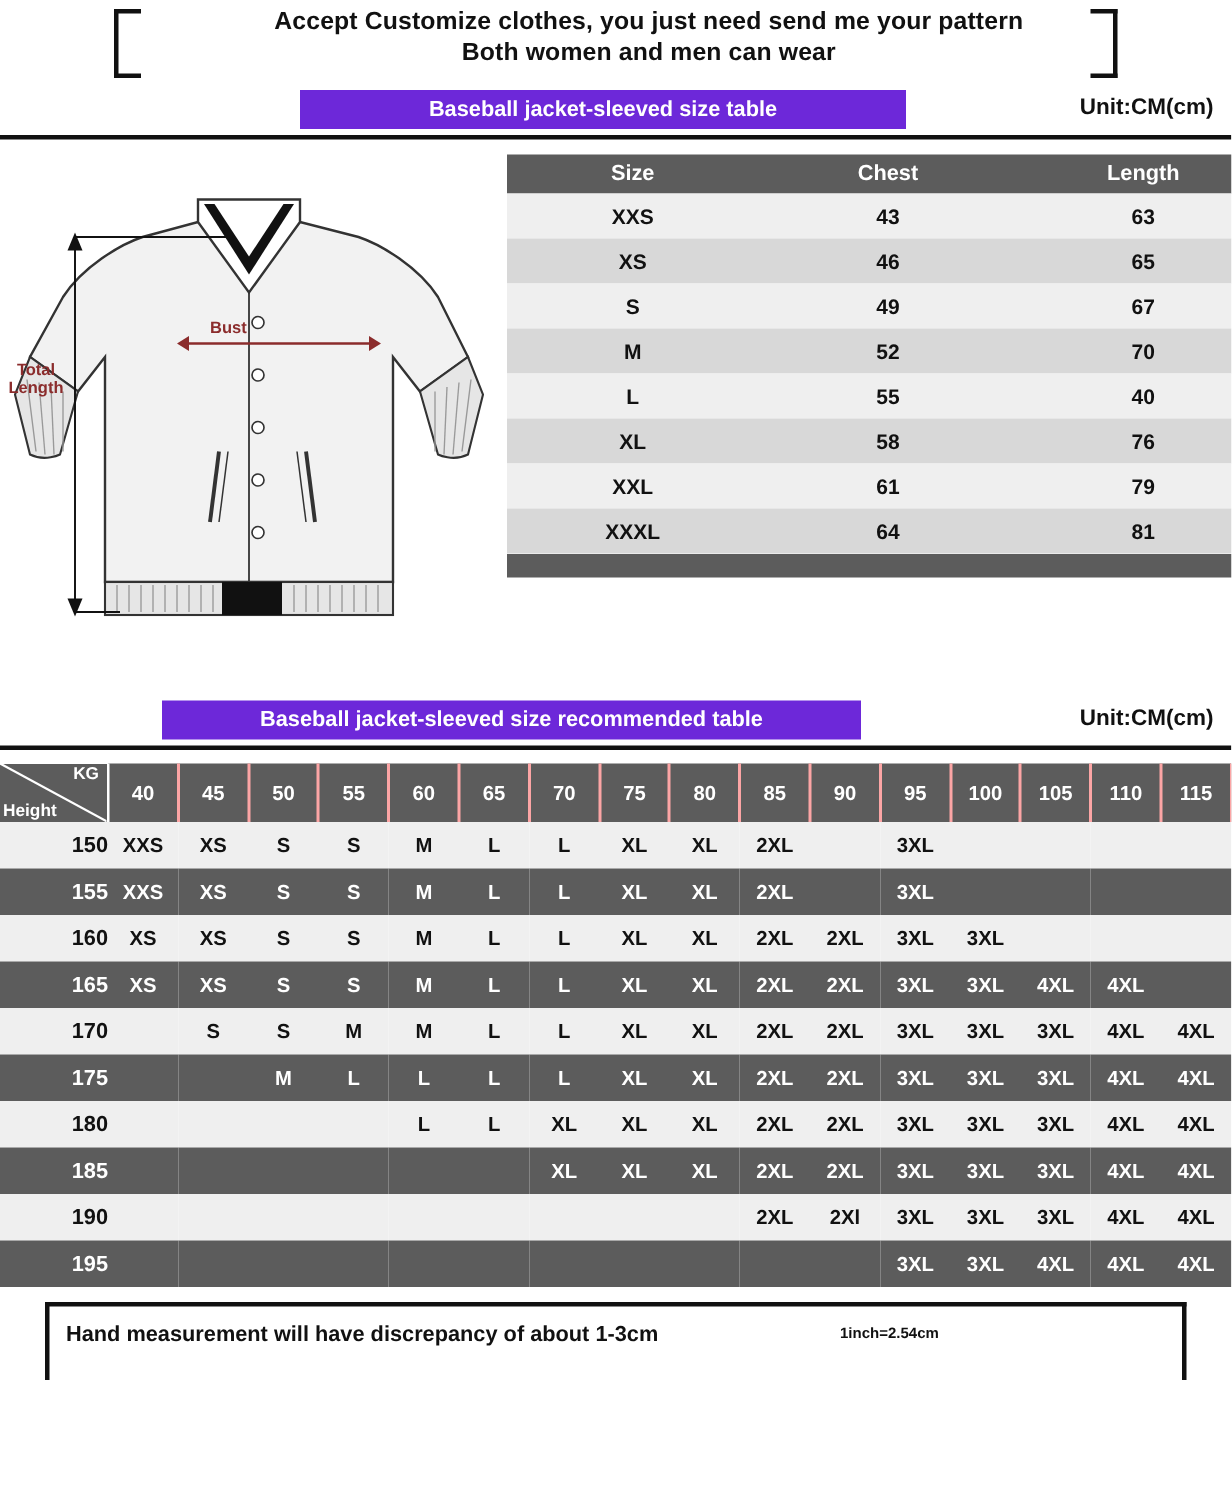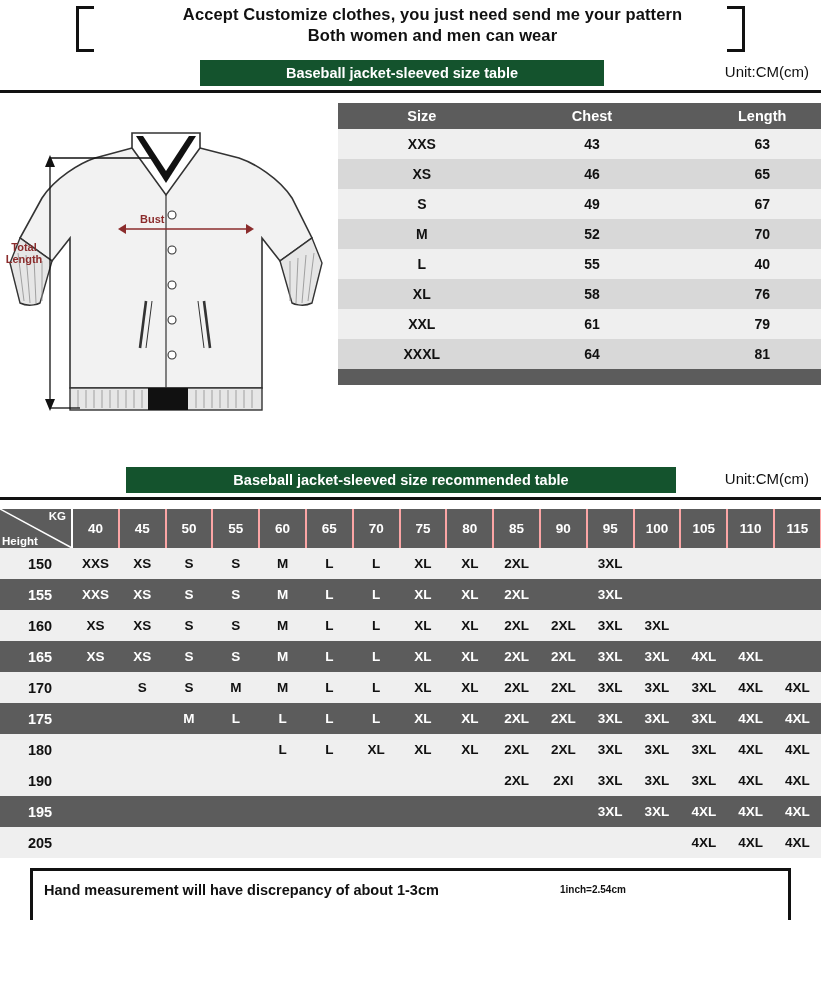--- a/index.html
+++ b/index.html
@@ -39,32 +39,32 @@
   .hdr-bracket-right { right: 76px; top: 6px; border-right: 3px solid #111; }
 
   
   .titlebar-row {
     position: relative;
     height: 30px;
     margin-top: 14px;
   }
   .titlebar {
     position: absolute;
-    background: #14532d;
+    background: #6d28d9;
     color: #ffffff;
     font-weight: bold;
     font-size: 14.5px;
     text-align: center;
     line-height: 26px;
     height: 26px;
   }
   .titlebar.t1 { left: 200px; width: 404px; }
   .unit {
     position: absolute;
-    font-weight: normal;
+    font-weight: bold;
     font-size: 15px;
     color: #111;
     top: 3px;
   }
   .unit.u1 { right: 12px; }
 
   .rule {
     position: absolute;
     left: 0; right: 0;
     height: 3px;
@@ -116,21 +116,21 @@
     color: #111;
   }
   .sizetable tr.odd td { background: #efefef; }
   .sizetable tr.even td { background: #d8d8d8; }
   .sizetable td.c0 { width: 33%; }
   .sizetable td.c1 { width: 34%; }
   .sizetable td.c2 { width: 33%; }
   .sizetable tr.footer td { background: #5c5c5c; height: 16px; }
 
   
-  .titlebar.t2 { left: 126px; width: 550px; text-align: center; }
+  .titlebar.t2 { left: 108px; width: 466px; text-align: center; }
 
   
   .rec-wrap {
     position: relative;
     margin-top: 6px;
     border-radius: 12px;
   }
   table.rec {
     width: 821px;
     border-collapse: collapse;
@@ -162,21 +162,21 @@
   }
   .corner .ht {
     position: absolute; left: 2px; bottom: 1px; font-size: 11.5px;
   }
   .corner .slash {
     position: absolute; left: 0; top: 0; width: 100%; height: 100%;
     overflow: hidden;
   }
   .rec tr.rowA td { background: #efefef; }
   .rec tr.rowB td { background: #5c5c5c; color: #fff; }
-  .rec td.hcell { font-size: 14.5px; text-align: center; padding-left: 8px; }
+  .rec td.hcell { font-size: 14.5px; text-align: right; padding-left: 8px; }
   .rec tr.rowB td.hcell { color: #fff; }
 
   
   .footer {
     position: relative;
     margin-top: 10px;
   }
   .foot-bracket {
     position: absolute;
     left: 30px; right: 30px;
@@ -522,20 +522,39 @@
             <td>XL</td>
             <td>XL</td>
             <td>2XL</td>
             <td>2XL</td>
             <td>3XL</td>
             <td>3XL</td>
             <td>3XL</td>
             <td>4XL</td>
             <td>4XL</td>
           </tr>
+          <tr class="rowB">
+            <td class="hcell">185</td>
+            <td></td>
+            <td></td>
+            <td></td>
+            <td></td>
+            <td></td>
+            <td></td>
+            <td>XL</td>
+            <td>XL</td>
+            <td>XL</td>
+            <td>2XL</td>
+            <td>2XL</td>
+            <td>3XL</td>
+            <td>3XL</td>
+            <td>3XL</td>
+            <td>4XL</td>
+            <td>4XL</td>
+          </tr>
           <tr class="rowA">
             <td class="hcell">190</td>
             <td></td>
             <td></td>
             <td></td>
             <td></td>
             <td></td>
             <td></td>
             <td></td>
             <td></td>
@@ -556,39 +575,20 @@
             <td></td>
             <td></td>
             <td></td>
             <td></td>
             <td></td>
             <td></td>
             <td></td>
             <td></td>
             <td>3XL</td>
             <td>3XL</td>
-            <td>4XL</td>
-            <td>4XL</td>
-            <td>4XL</td>
-          </tr>
-          <tr class="rowA">
-            <td class="hcell">205</td>
-            <td></td>
-            <td></td>
-            <td></td>
-            <td></td>
-            <td></td>
-            <td></td>
-            <td></td>
-            <td></td>
-            <td></td>
-            <td></td>
-            <td></td>
-            <td></td>
-            <td></td>
             <td>4XL</td>
             <td>4XL</td>
             <td>4XL</td>
           </tr>
         </tbody>
     </table>
   </div>
 
   <div class="footer">
     <div class="foot-bracket"></div>

